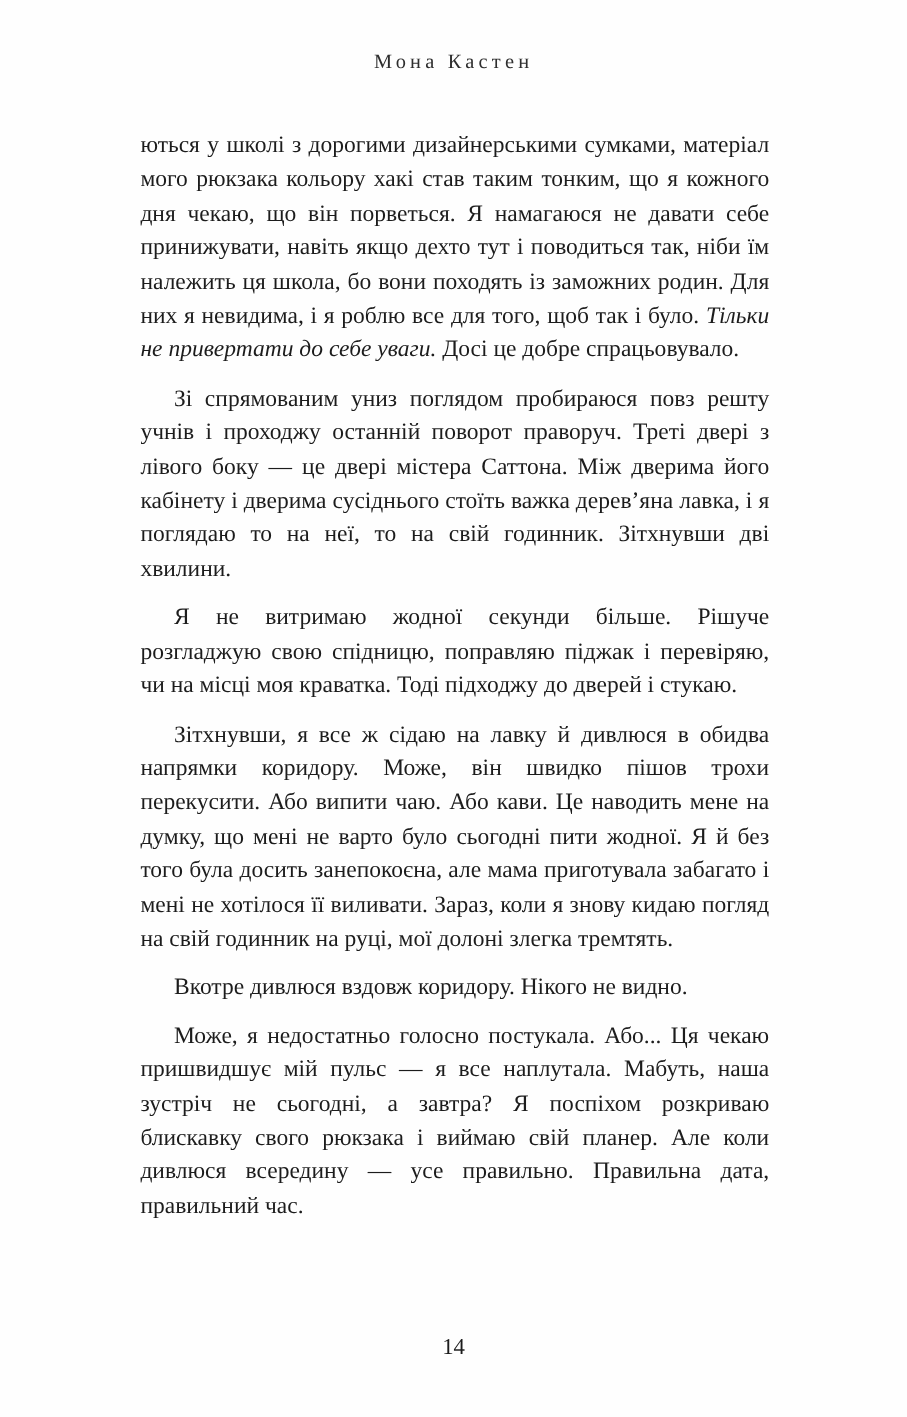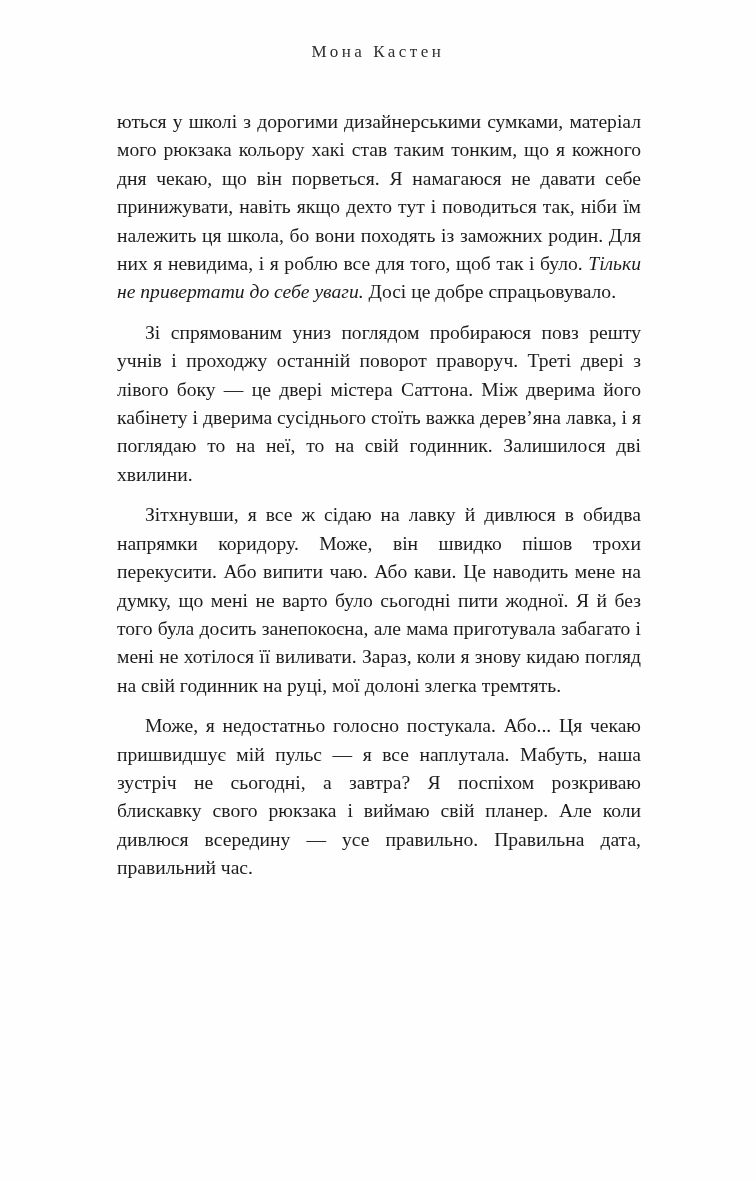--- a/index.html
+++ b/index.html
@@ -56,18 +56,21 @@
   }
 </style>
 </head>
 <body>
 
 <div class="book-page">
   <div class="running-header">Мона Кастен</div>
 
   <div class="body-text">
       <p><span>ються у школі з дорогими дизайнерськими сумками, матеріал мого рюкзака кольору хакі став таким тонким, що я кожного дня чекаю, що він порветься. Я намагаюся не давати себе принижувати, навіть якщо дехто тут і поводиться так, ніби їм належить ця школа, бо вони походять із заможних родин. Для них я невидима, і я роблю все для того, щоб так і було. </span><span class="italic">Тільки не привертати до себе уваги.</span><span> Досі це добре спрацьовувало.</span></p>
-      <p class="indent"><span>Зі спрямованим униз поглядом пробираюся повз решту учнів і проходжу останній поворот праворуч. Треті двері з лівого боку — це двері містера Саттона. Між дверима його кабінету і дверима сусіднього стоїть важка дерев’яна лавка, і я поглядаю то на неї, то на свій годинник. Залишилося дві хвилини.</span></p>
+      <p class="indent"><span>Зі спрямованим униз поглядом пробираюся повз решту учнів і проходжу останній поворот праворуч. Треті двері з лівого боку — це двері містера Саттона. Між дверима його кабінету і дверима сусіднього стоїть важка дерев’яна лавка, і я поглядаю то на неї, то на свій годинник. Зітхнувши дві хвилини.</span></p>
+      <p class="indent"><span>Я не витримаю жодної секунди більше. Рішуче розгладжую свою спідницю, поправляю піджак і перевіряю, чи на місці моя краватка. Тоді підходжу до дверей і стукаю.</span></p>
       <p class="indent"><span>Зітхнувши, я все ж сідаю на лавку й дивлюся в обидва напрямки коридору. Може, він швидко пішов трохи перекусити. Або випити чаю. Або кави. Це наводить мене на думку, що мені не варто було сьогодні пити жодної. Я й без того була досить занепокоєна, але мама приготувала забагато і мені не хотілося її виливати. Зараз, коли я знову кидаю погляд на свій годинник на руці, мої долоні злегка тремтять.</span></p>
+      <p class="indent"><span>Вкотре дивлюся вздовж коридору. Нікого не видно.</span></p>
       <p class="indent"><span>Може, я недостатньо голосно постукала. Або... Ця чекаю пришвидшує мій пульс — я все наплутала. Мабуть, наша зустріч не сьогодні, а завтра? Я поспіхом розкриваю блискавку свого рюкзака і виймаю свій планер. Але коли дивлюся всередину — усе правильно. Правильна дата, правильний час.</span></p>
     </div>
 
+  <div class="page-number">14</div>
 </div>
 
 </body></html>

